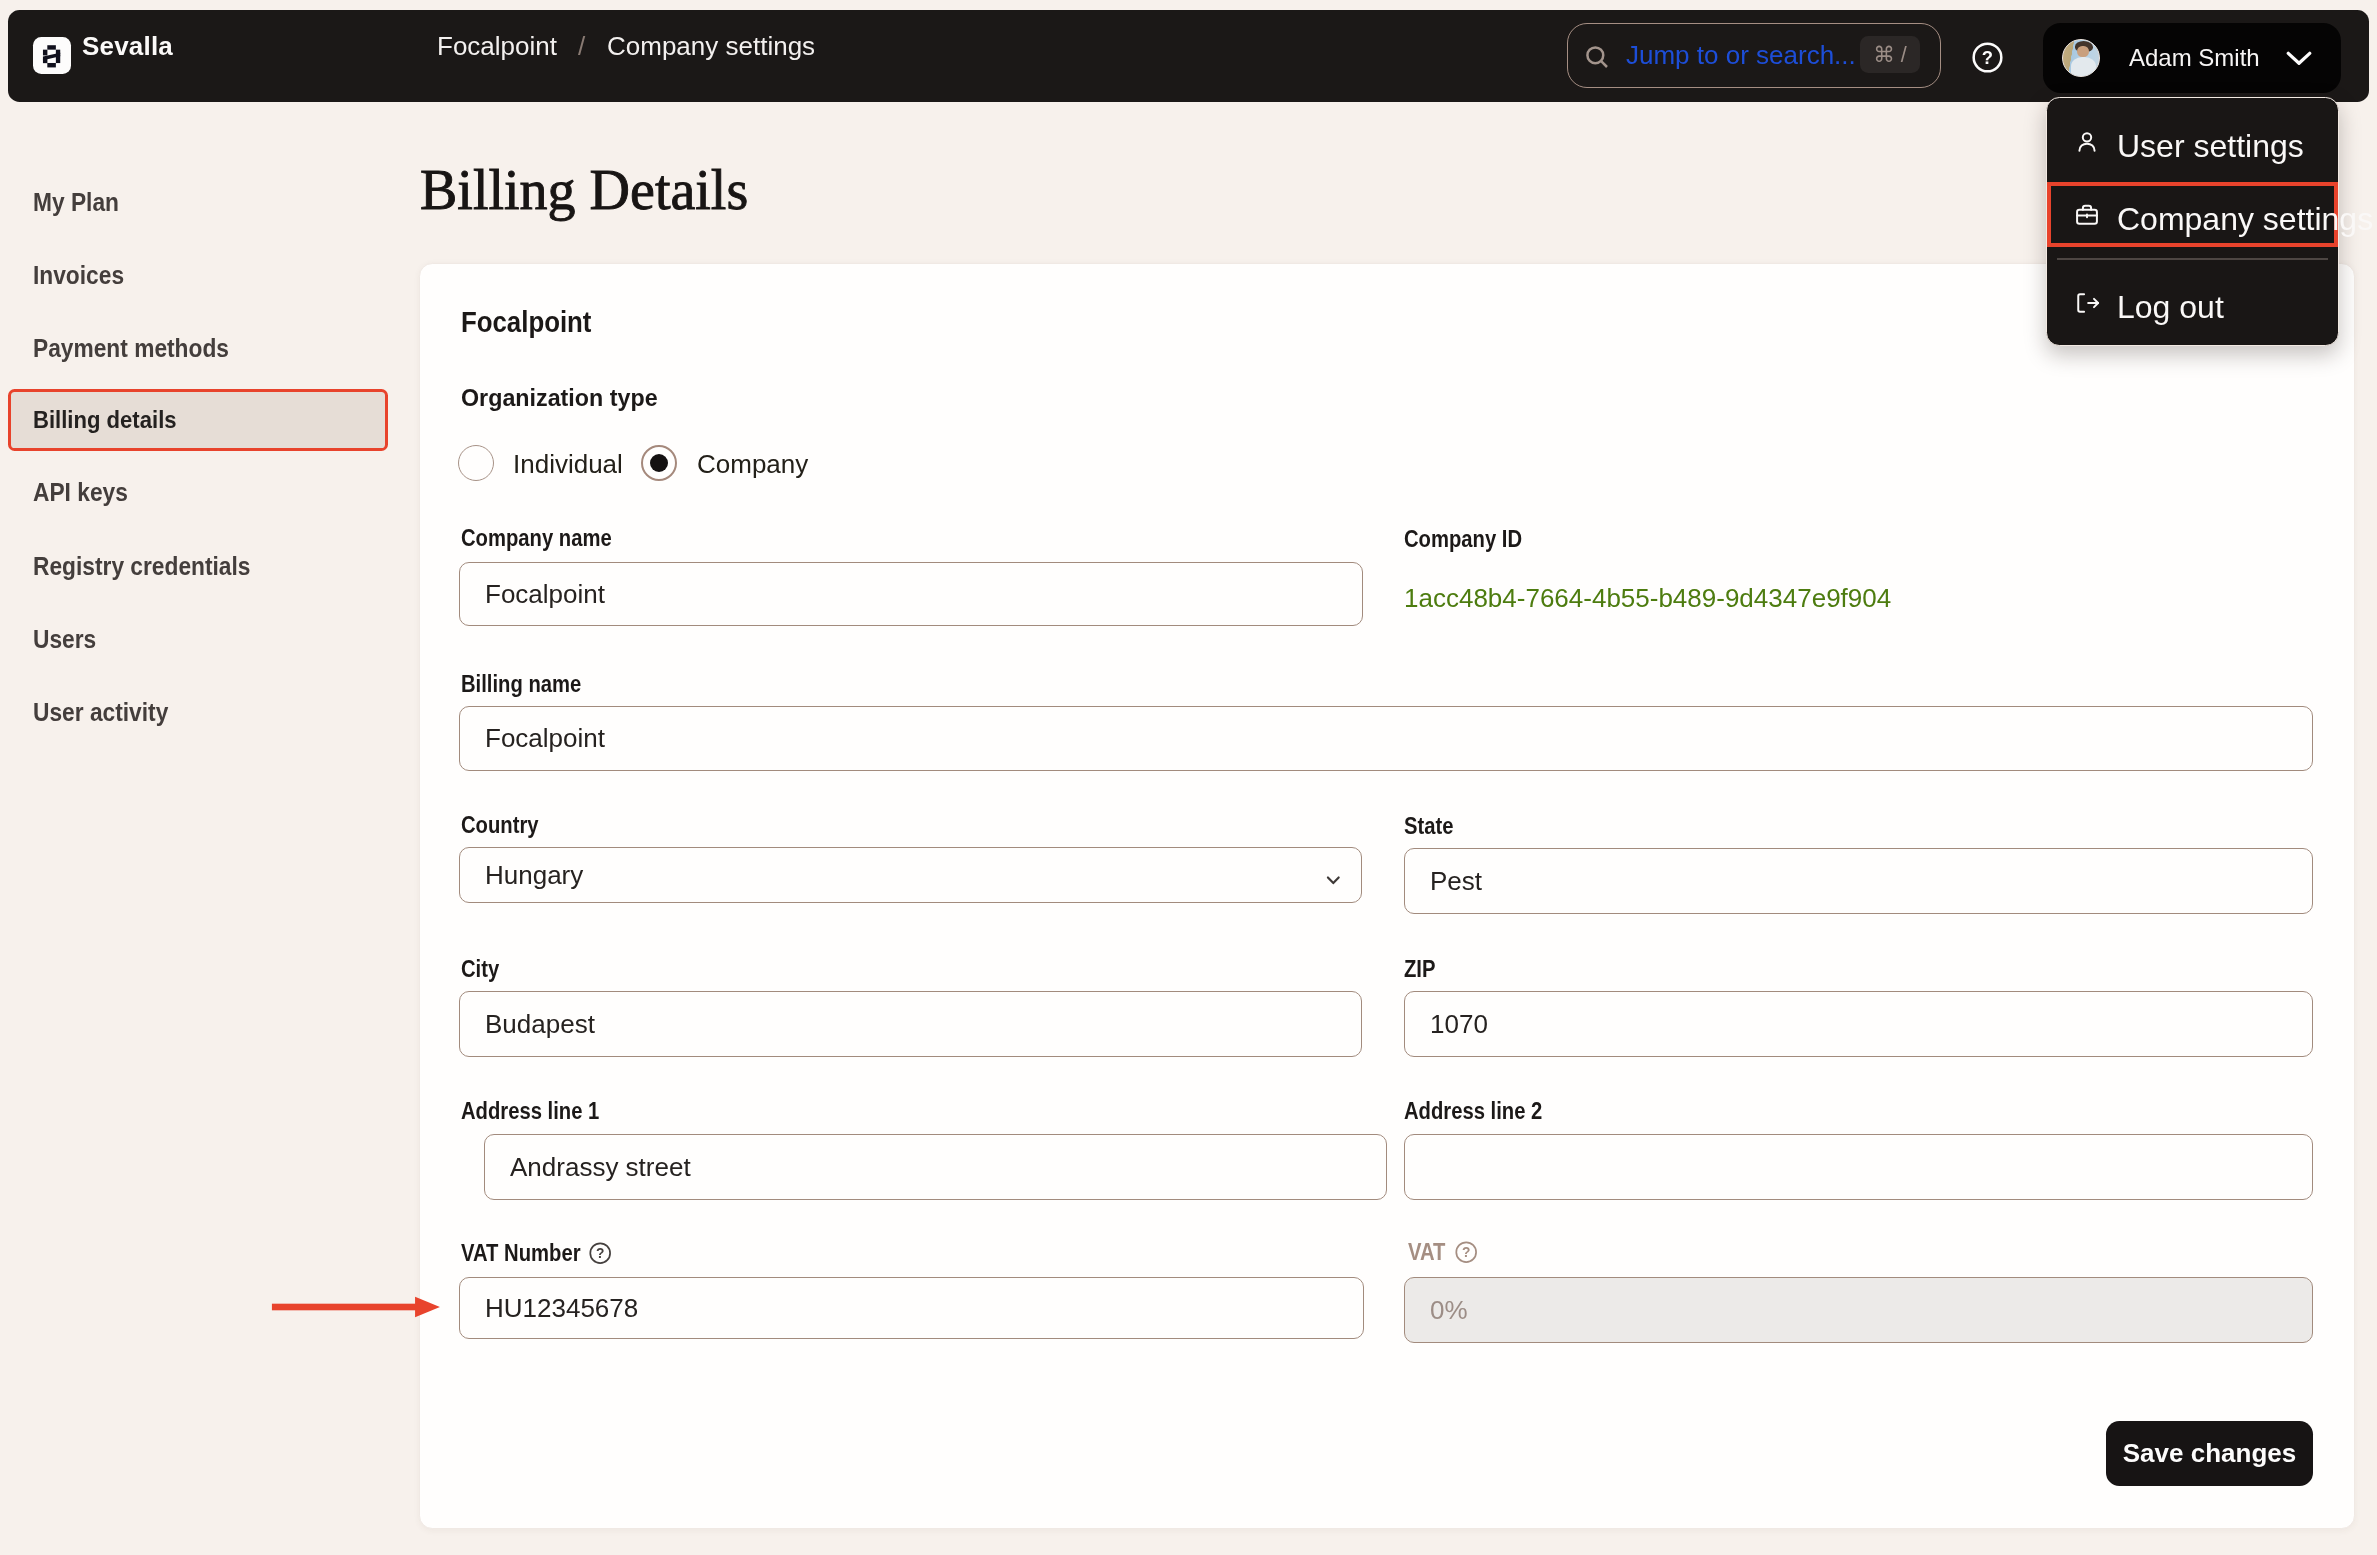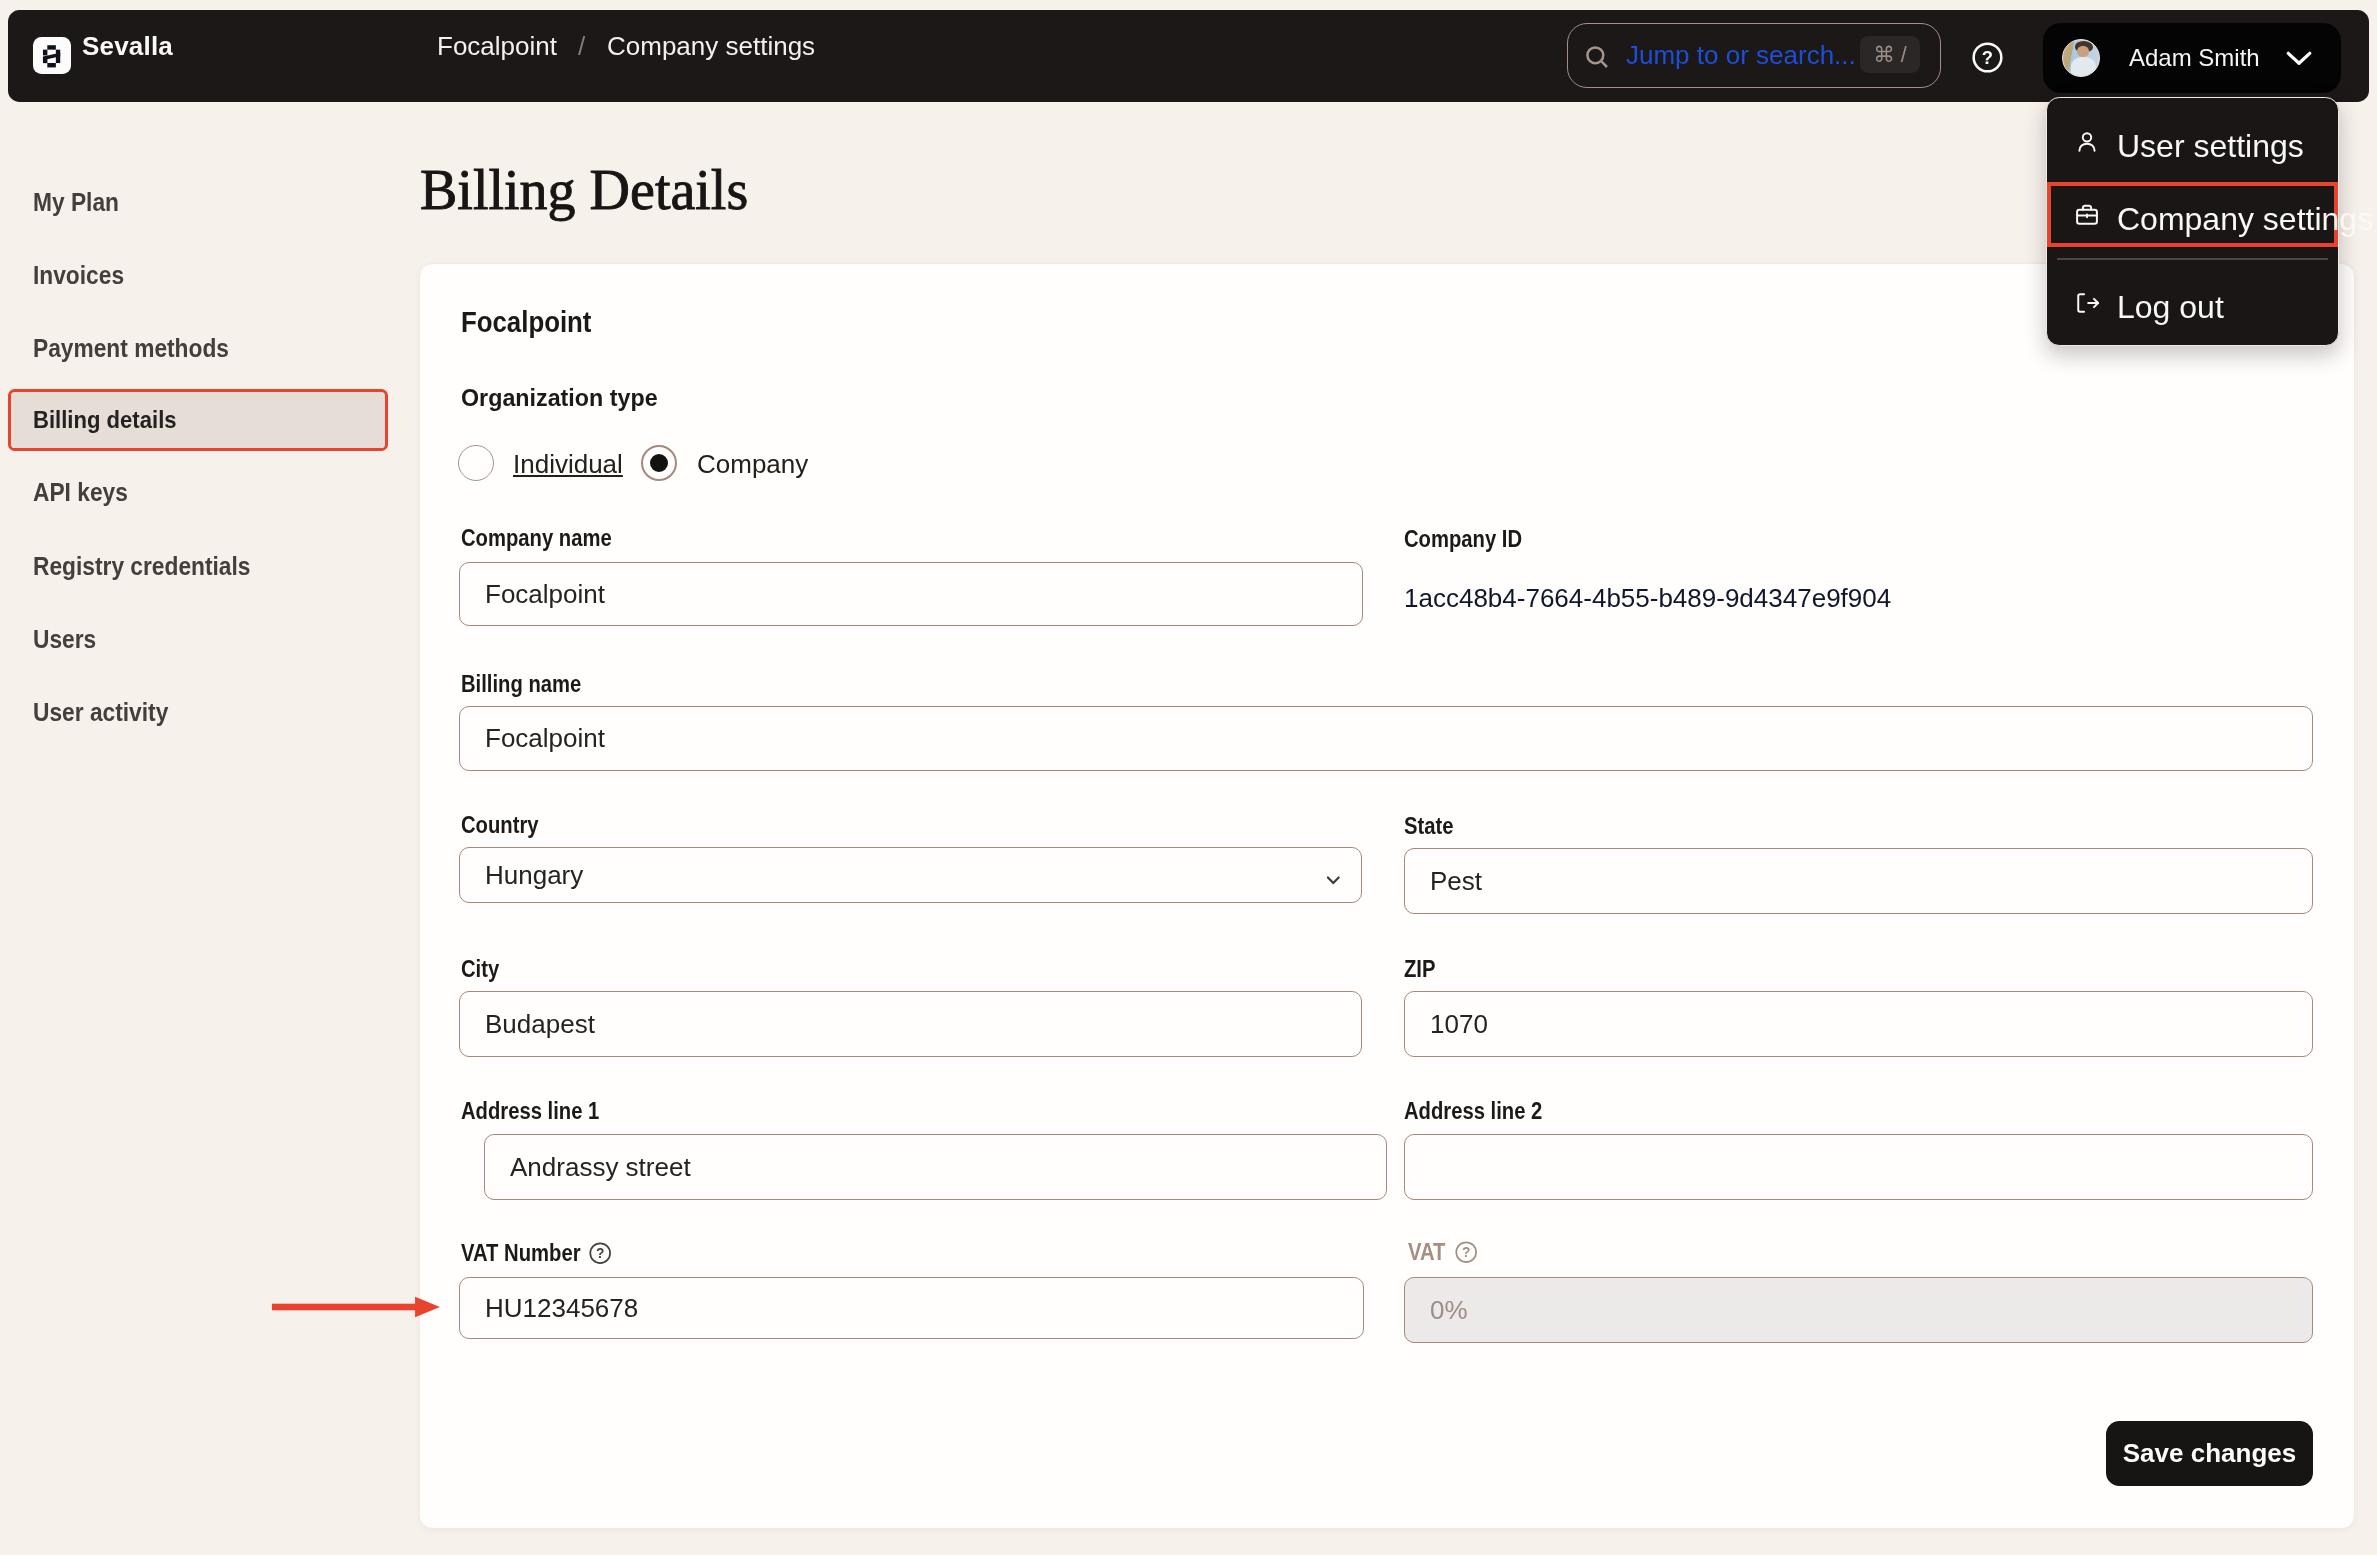--- a/index.html
+++ b/index.html
@@ -132,31 +132,31 @@
   <div class="abs side" style="top:625px;">Users</div>
   <div class="abs side" style="top:698px;">User activity</div>
 
   <div class="abs" id="h1">Billing Details</div>
 
   <div class="abs" id="card"></div>
   <div class="abs" style="left:461px;top:305px;font-size:30px;font-weight:700;color:#1b1817;transform:scaleX(0.86);transform-origin:left center;">Focalpoint</div>
   <div class="abs lbl" style="left:461px;top:384px;font-size:24px;transform:scaleX(0.97);">Organization type</div>
 
   <div class="abs" style="left:458px;top:445px;width:36px;height:36px;border:1.7px solid #a79287;border-radius:50%;background:#fffefd;"></div>
-  <div class="abs" style="left:513px;top:449px;font-size:26px;color:#232019;text-decoration:underline;">Individual</div>
+  <div class="abs" style="left:513px;top:449px;font-size:26px;color:#232019;">Individual</div>
   <div class="abs" style="left:641px;top:445px;width:36px;height:36px;border:2.5px solid #a5897c;border-radius:50%;background:#fffefd;"></div>
   <div class="abs" style="left:650px;top:454px;width:18px;height:18px;background:#141111;border-radius:50%;"></div>
   <div class="abs" style="left:697px;top:449px;font-size:26px;color:#232019;">Company</div>
 
   <div class="abs lbl" style="left:461px;top:525px;">Company name</div>
   <div class="abs inp" style="left:459px;top:562px;width:904px;height:64px;">
       <span class="txt">Focalpoint</span>
     </div>
   <div class="abs lblr" style="left:1404px;top:526px;">Company ID</div>
-  <div class="abs" style="left:1404px;top:583px;font-size:26px;color:#0f172a;text-align:center;">1acc48b4-7664-4b55-b489-9d4347e9f904</div>
+  <div class="abs" style="left:1404px;top:583px;font-size:26px;color:#4d7c0f;text-align:center;">1acc48b4-7664-4b55-b489-9d4347e9f904</div>
 
   <div class="abs lbl" style="left:461px;top:671px;">Billing name</div>
   <div class="abs inp" style="left:459px;top:706px;width:1854px;height:65px;">
       <span class="txt">Focalpoint</span>
     </div>
 
   <div class="abs lbl" style="left:461px;top:812px;">Country</div>
   <div class="abs inp" style="left:459px;top:847px;width:903px;height:56px;">
       <span class="txt">Hungary</span>
     </div>

